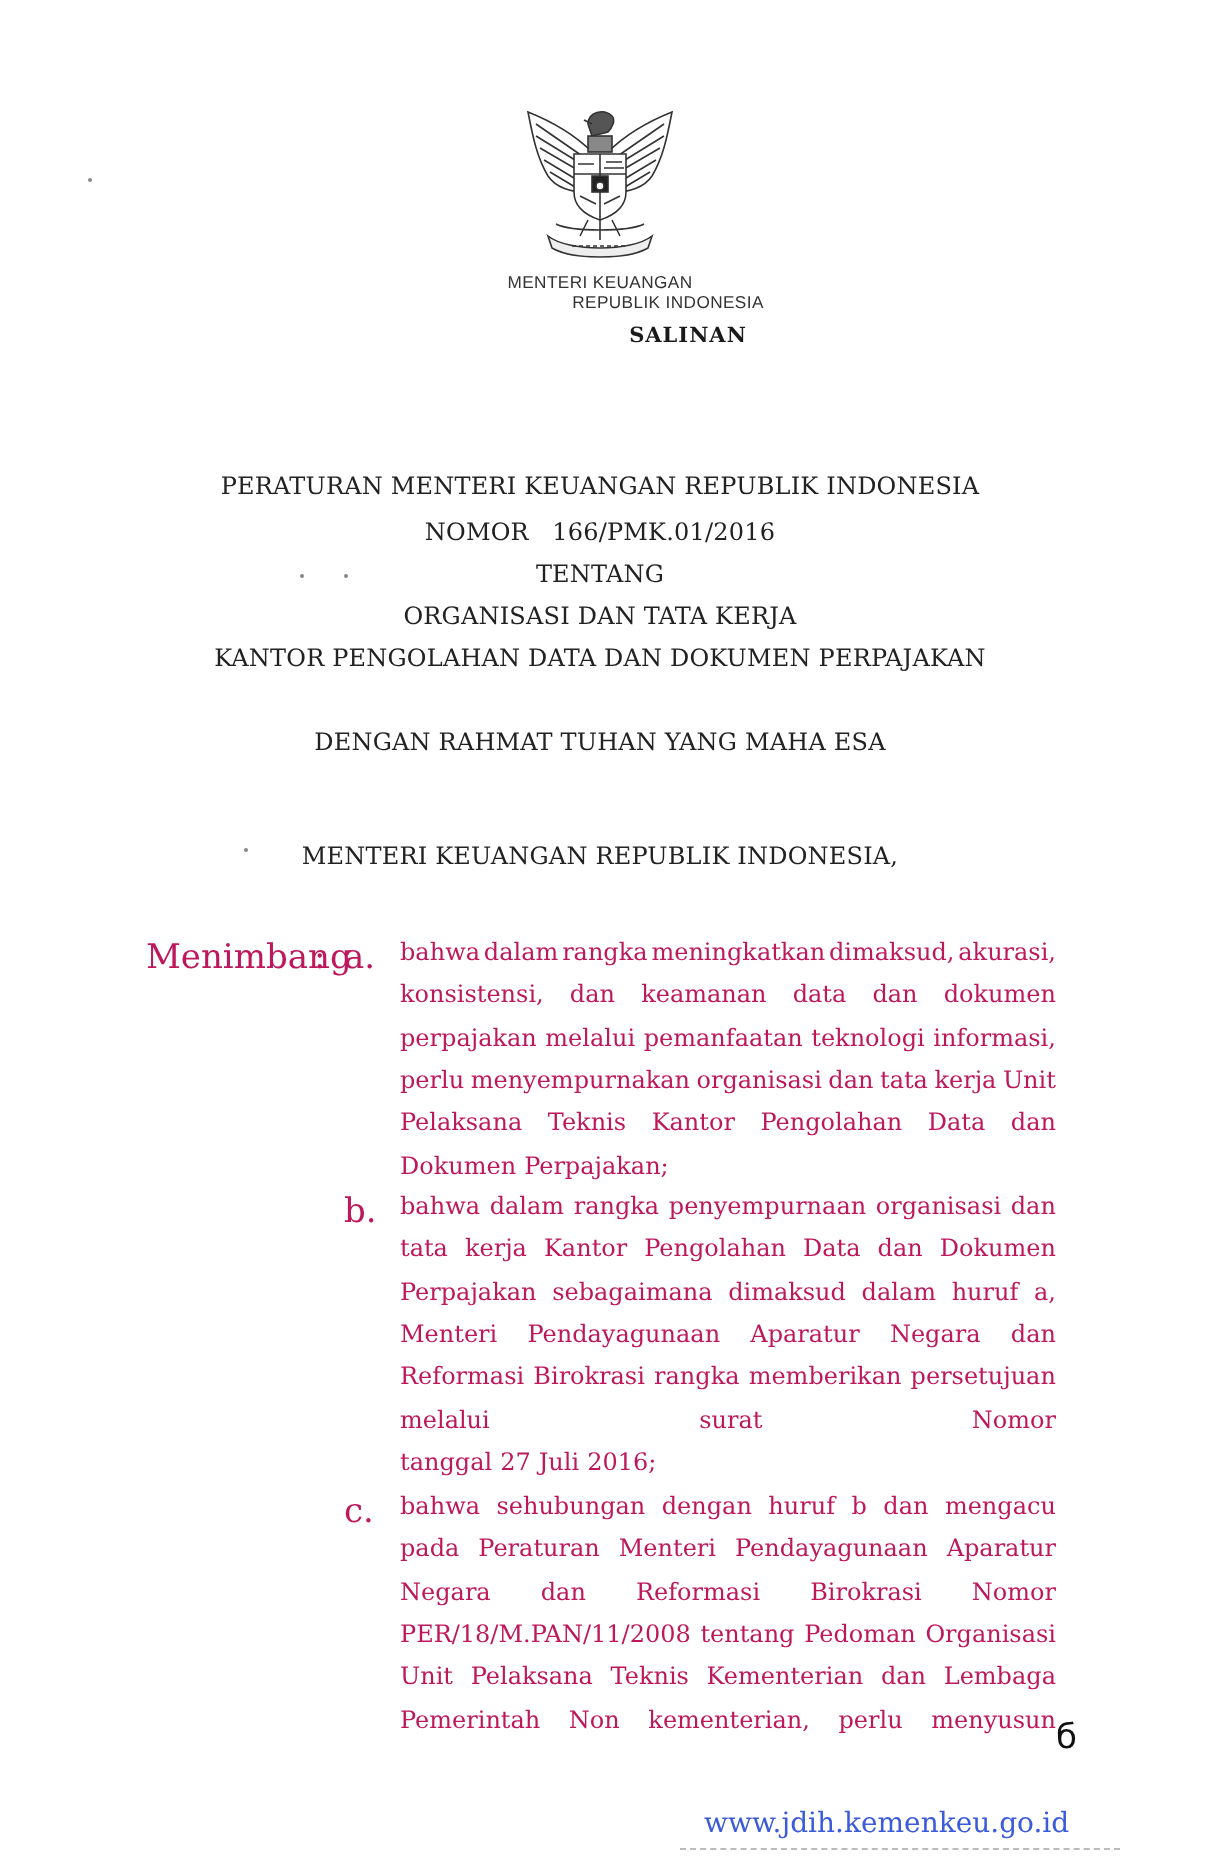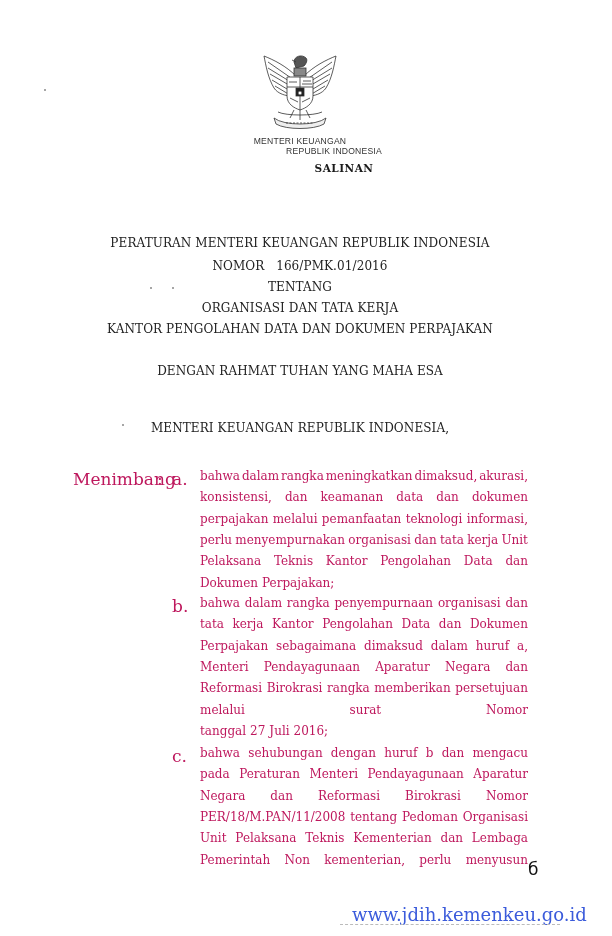--- a/index.html
+++ b/index.html
@@ -35,21 +35,21 @@
       font-size: 12px; color: #be185d;
       text-align: justify; text-align-last: justify;
       white-space: nowrap;
       display: flex; justify-content: space-between;
     }
     .para-line.last { justify-content: flex-start; gap: 4px; }
     .para-line span { white-space: pre; }
     .footer-link {
       left: 352px; top: 904px;
       font-family: "DejaVu Serif", serif;
-      font-size: 18px; color: #3b5bdb;
+      font-size: 14px; color: #3b5bdb;
     }
     .scribble { left: 528px; top: 859px; font-size: 17px; color: #111; font-family: "DejaVu Sans", sans-serif; }
     .speck { width: 2px; height: 2px; background: #888; border-radius: 1px; }
     .underline-noise { left: 340px; top: 924px; width: 220px; height: 1px; border-top: 1px dashed #bbb; }
   </style>
 </head>
 <body>
 
 <div class="abs emblem">
   <svg width="88" height="84" viewBox="0 0 88 84">

